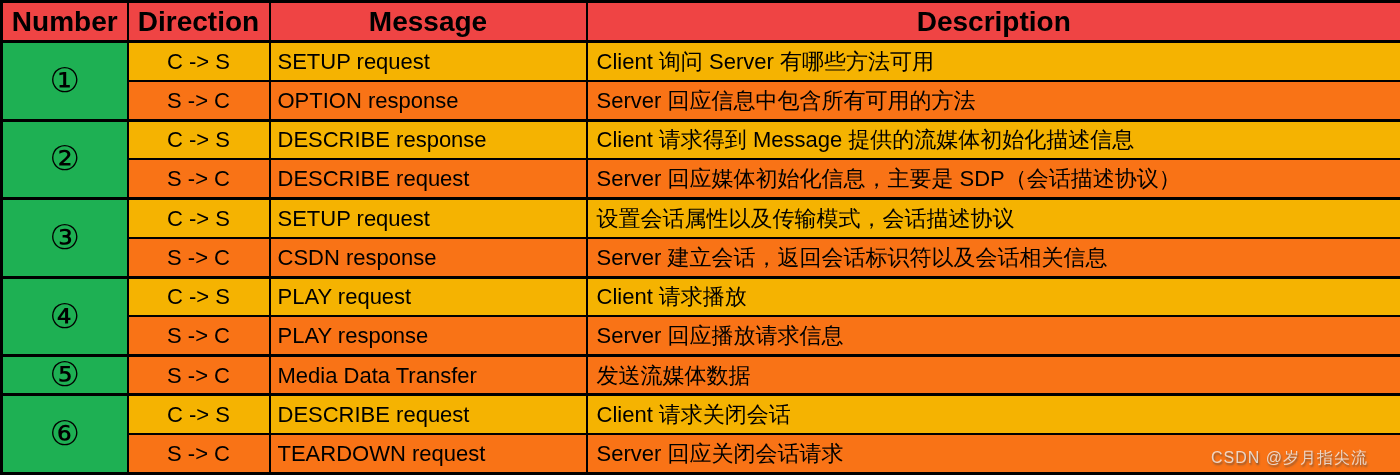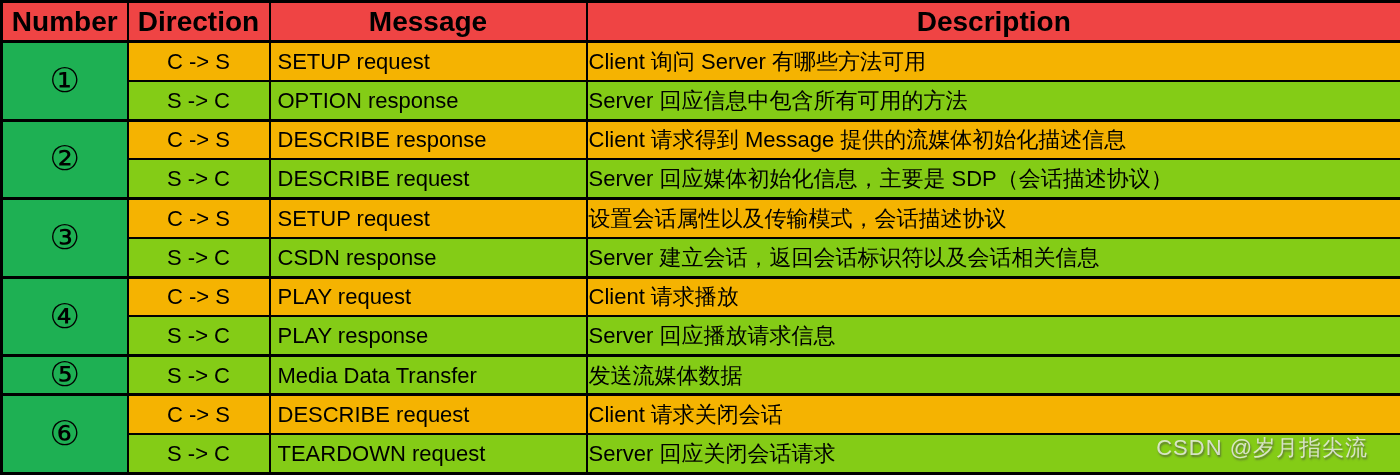--- a/index.html
+++ b/index.html
@@ -35,30 +35,30 @@
     font-size: 28px;
     text-align: center;
   }
   td { font-size: 22px; }
   td.num {
     background: #1EB053;
     text-align: center;
     font-size: 34px;
   }
   tr.req td { background: #F5B301; }
-  tr.res td { background: #84cc16; }
+  tr.res td { background: #f97316; }
   tr.req td.num, tr.res td.num { background: #1EB053; }
   td.dir { text-align: center; }
   td.msg { text-align: left; padding-left: 7px; }
-  td.desc { text-align: left; padding-left: 1px; }
+  td.desc { text-align: left; padding-left: 9px; }
   .watermark {
     position: absolute;
     right: 32px;
-    bottom: 12px;
-    font-size: 22px;
+    bottom: 6px;
+    font-size: 16px;
     letter-spacing: 1px;
     color: rgba(240, 240, 240, 0.80);
     text-shadow: 1px 2px 2px rgba(70, 70, 70, 0.65);
     pointer-events: none;
   }
 </style>
 </head>
 <body>
 
 <div class="stage">

